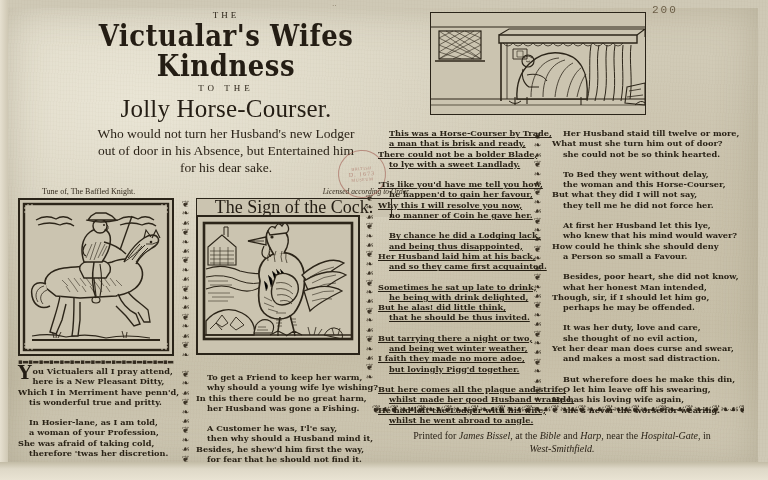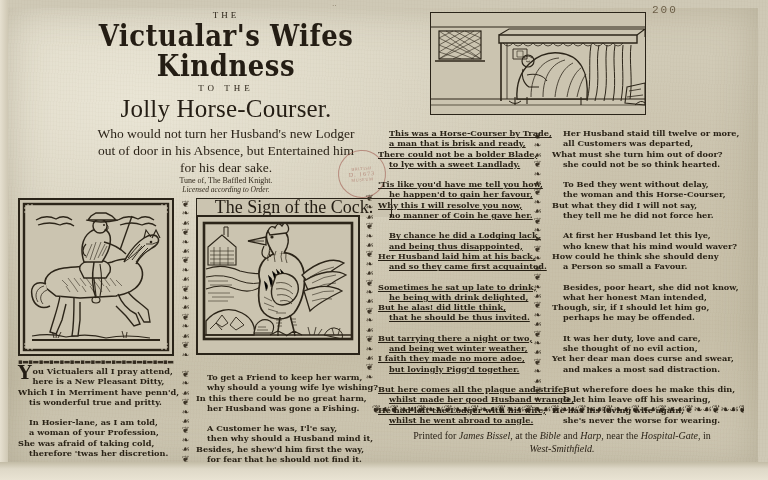--- a/index.html
+++ b/index.html
@@ -46,22 +46,22 @@
     margin:1px 0 2px 0;color:#241d14;
     transform:scaleY(1.12);transform-origin:center top;
   }
   .to-the{font-size:9px;letter-spacing:4px;margin-top:7px;}
   #subtitle2{
     font-size:25px;line-height:1.05;margin-top:3px;color:#241d14;
     font-family:"Liberation Serif",serif;letter-spacing:.2px;
   }
   #blurb{font-size:13.5px;line-height:1.26;margin-top:3px;color:#2c2419;padding:0 2px;}
   #tuneline{
-    display:flex;justify-content:space-between;padding:0 14px;
-    font-size:8px;color:#342b1e;flex-direction:column;
+    display:flex;justify-content:space-between;margin-top:11px;padding:0 14px;
+    font-size:8px;color:#342b1e;
   }
   #tuneline .lic{font-style:italic;font-size:7.5px;}
 
   
   .cut{position:absolute;background:#c9c2ad;border:2px solid #2a2419;box-sizing:border-box;overflow:hidden;}
   #cut-bedroom{left:430px;top:12px;width:216px;height:103px;border-width:1px;}
   #cut-horse{left:18px;top:198px;width:156px;height:158px;}
   #cut-cock{left:196px;top:215px;width:164px;height:140px;}
   #cock-caption{
     position:absolute;left:196px;top:198px;width:196px;height:19px;
@@ -463,21 +463,20 @@
       <div class="stanza">
         <div class="vl">But here comes all the plague and strife,</div>
         <div class="vl ind">whilst made her good Husband wrangle,</div>
         <div class="vl">He had left the Lodger with his wife,</div>
         <div class="vl ind">whilst he went abroad to angle.</div>
       </div>
     </div>
   <div class="col" id="col4">
       <div class="stanza">
         <div class="vl ind">Her Husband staid till twelve or more,</div>
-        <div class="vl ind">all Customers was departed,</div>
         <div class="vl">What must she turn him out of door?</div>
         <div class="vl ind">she could not be so think hearted.</div>
       </div>
       <div class="stanza">
         <div class="vl ind">To Bed they went without delay,</div>
         <div class="vl ind">the woman and this Horse-Courser,</div>
         <div class="vl">But what they did I will not say,</div>
         <div class="vl ind">they tell me he did not force her.</div>
       </div>
       <div class="stanza">

